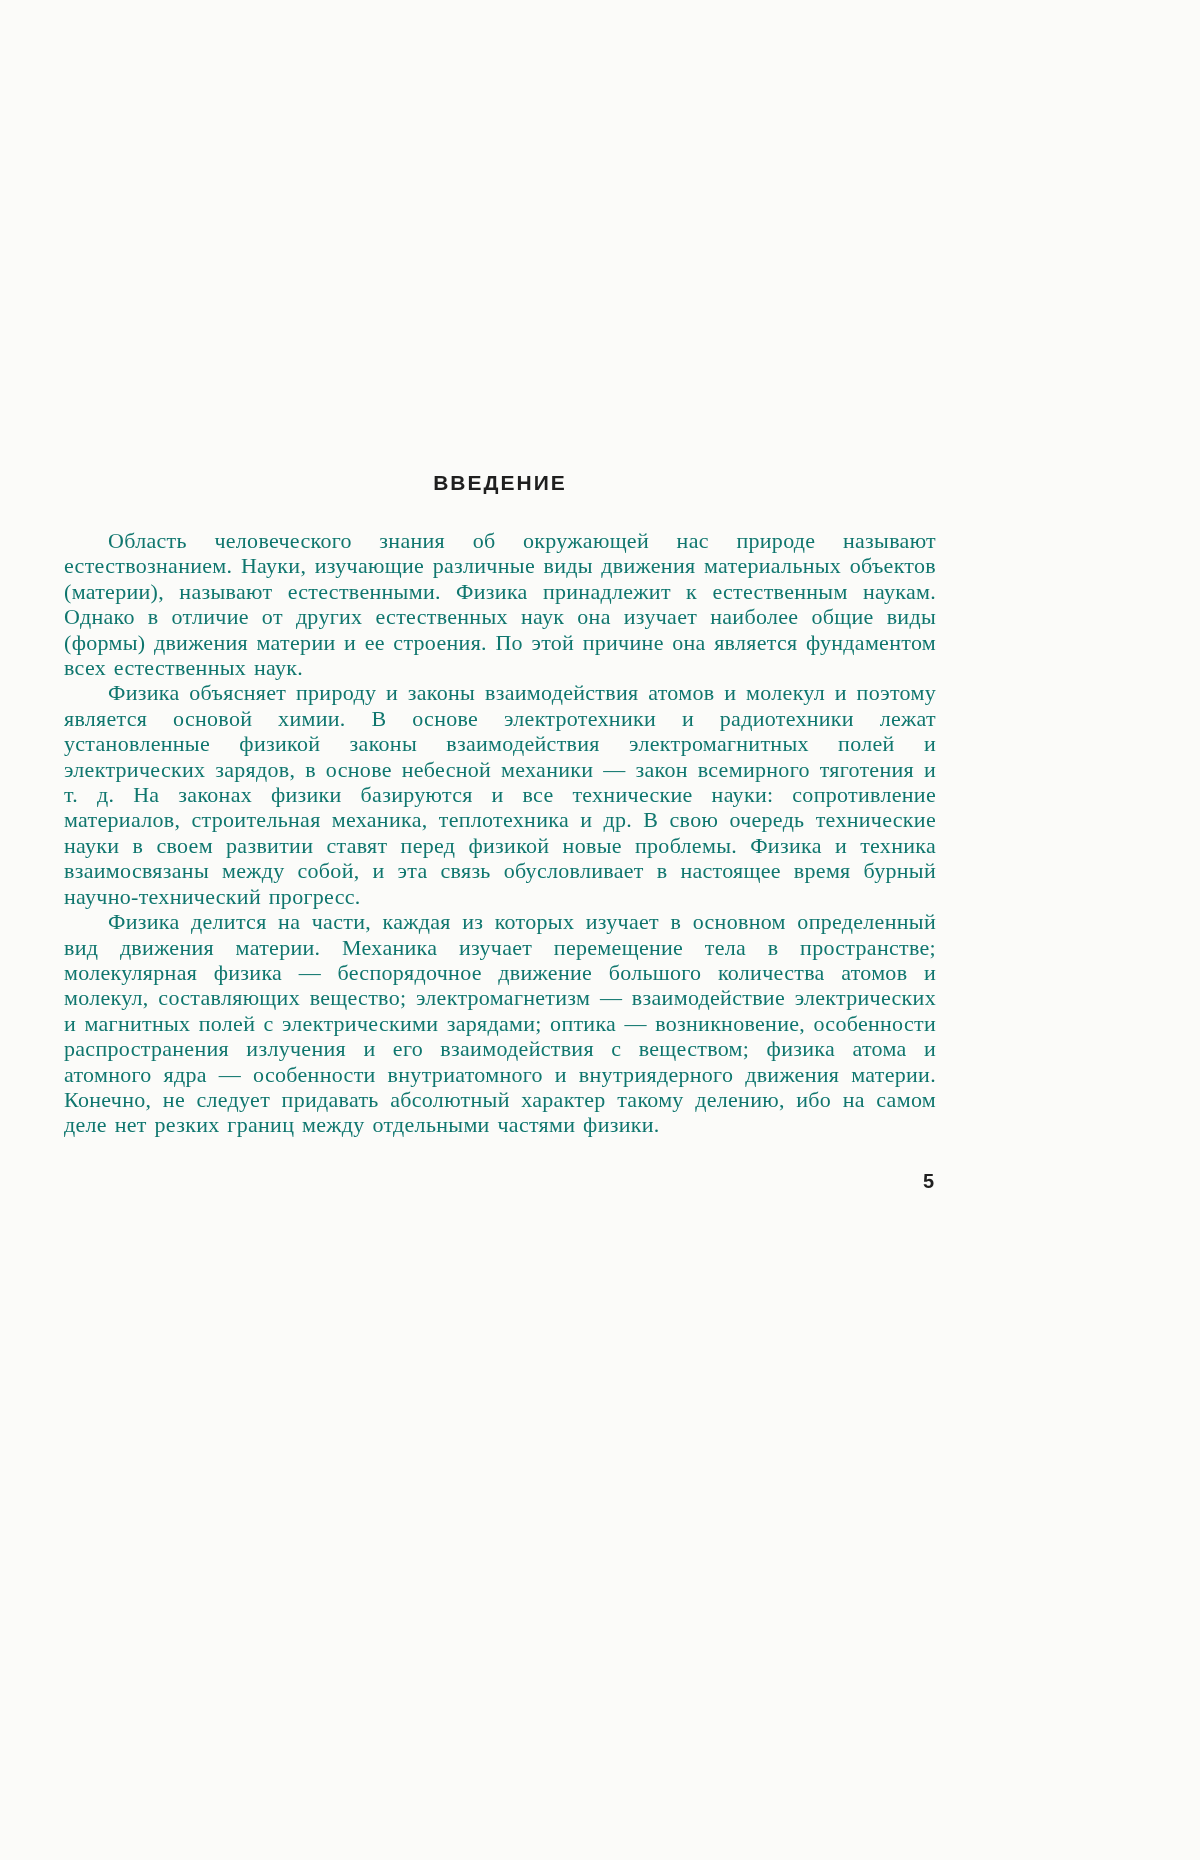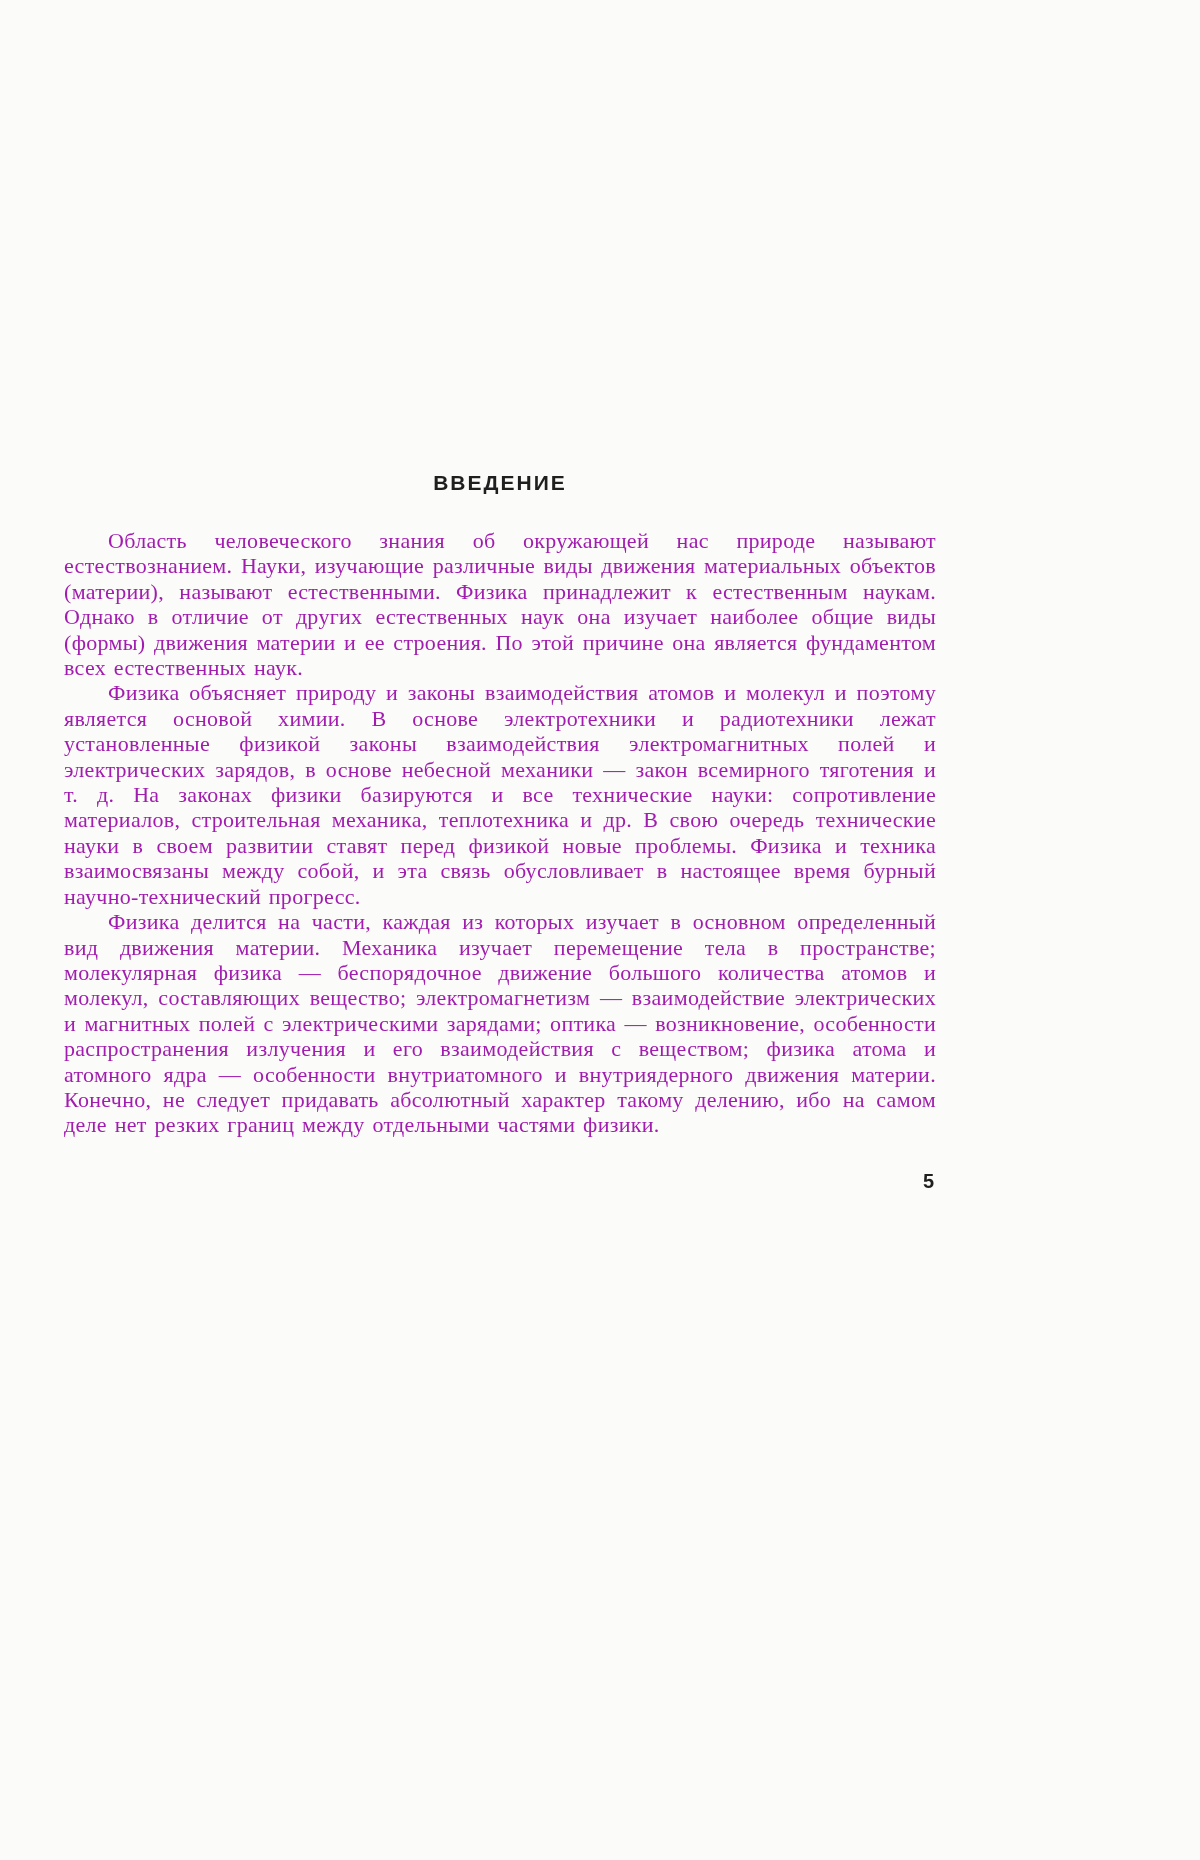--- a/index.html
+++ b/index.html
@@ -39,21 +39,21 @@
     color: #1f1f1f;
   }
   .para {
     margin: 0;
     font-size: 22px;
     line-height: 25.4px;
     text-align: justify;
     text-indent: 44px;
     letter-spacing: 0.3px;
     word-spacing: 2px;
-    color: #a21caf;
+    color: #0f766e;
   }
   .pagenum {
     margin-top: 32px;
     text-align: right;
     font-family: "Liberation Sans", sans-serif;
     font-weight: bold;
     font-size: 20px;
     color: #1f1f1f;
     padding-right: 2px;
   }

